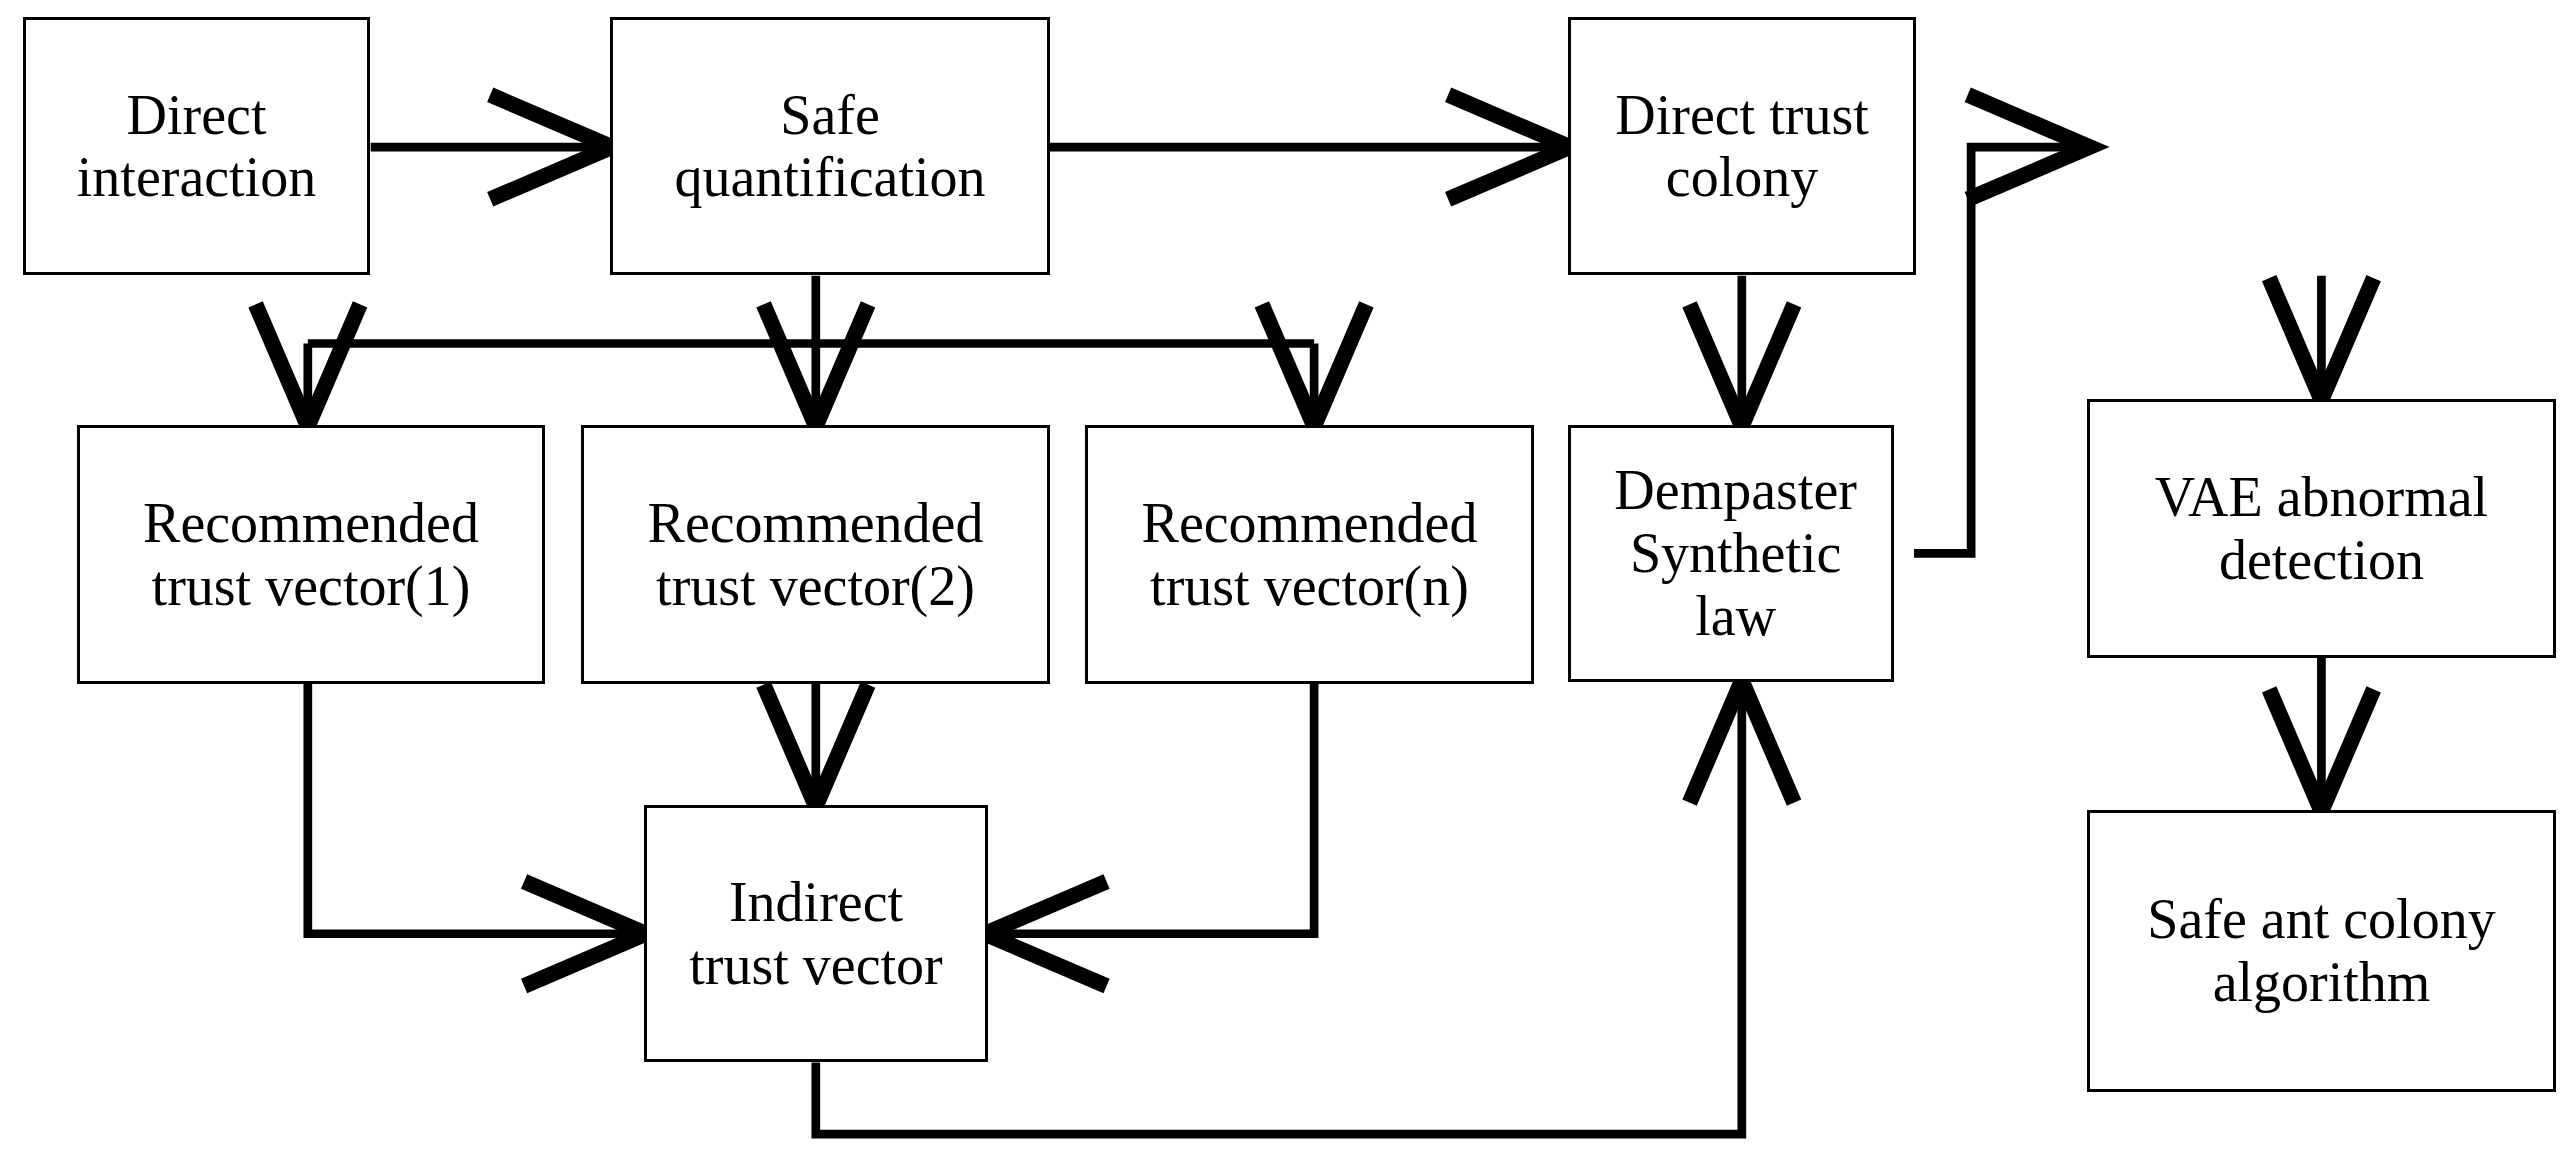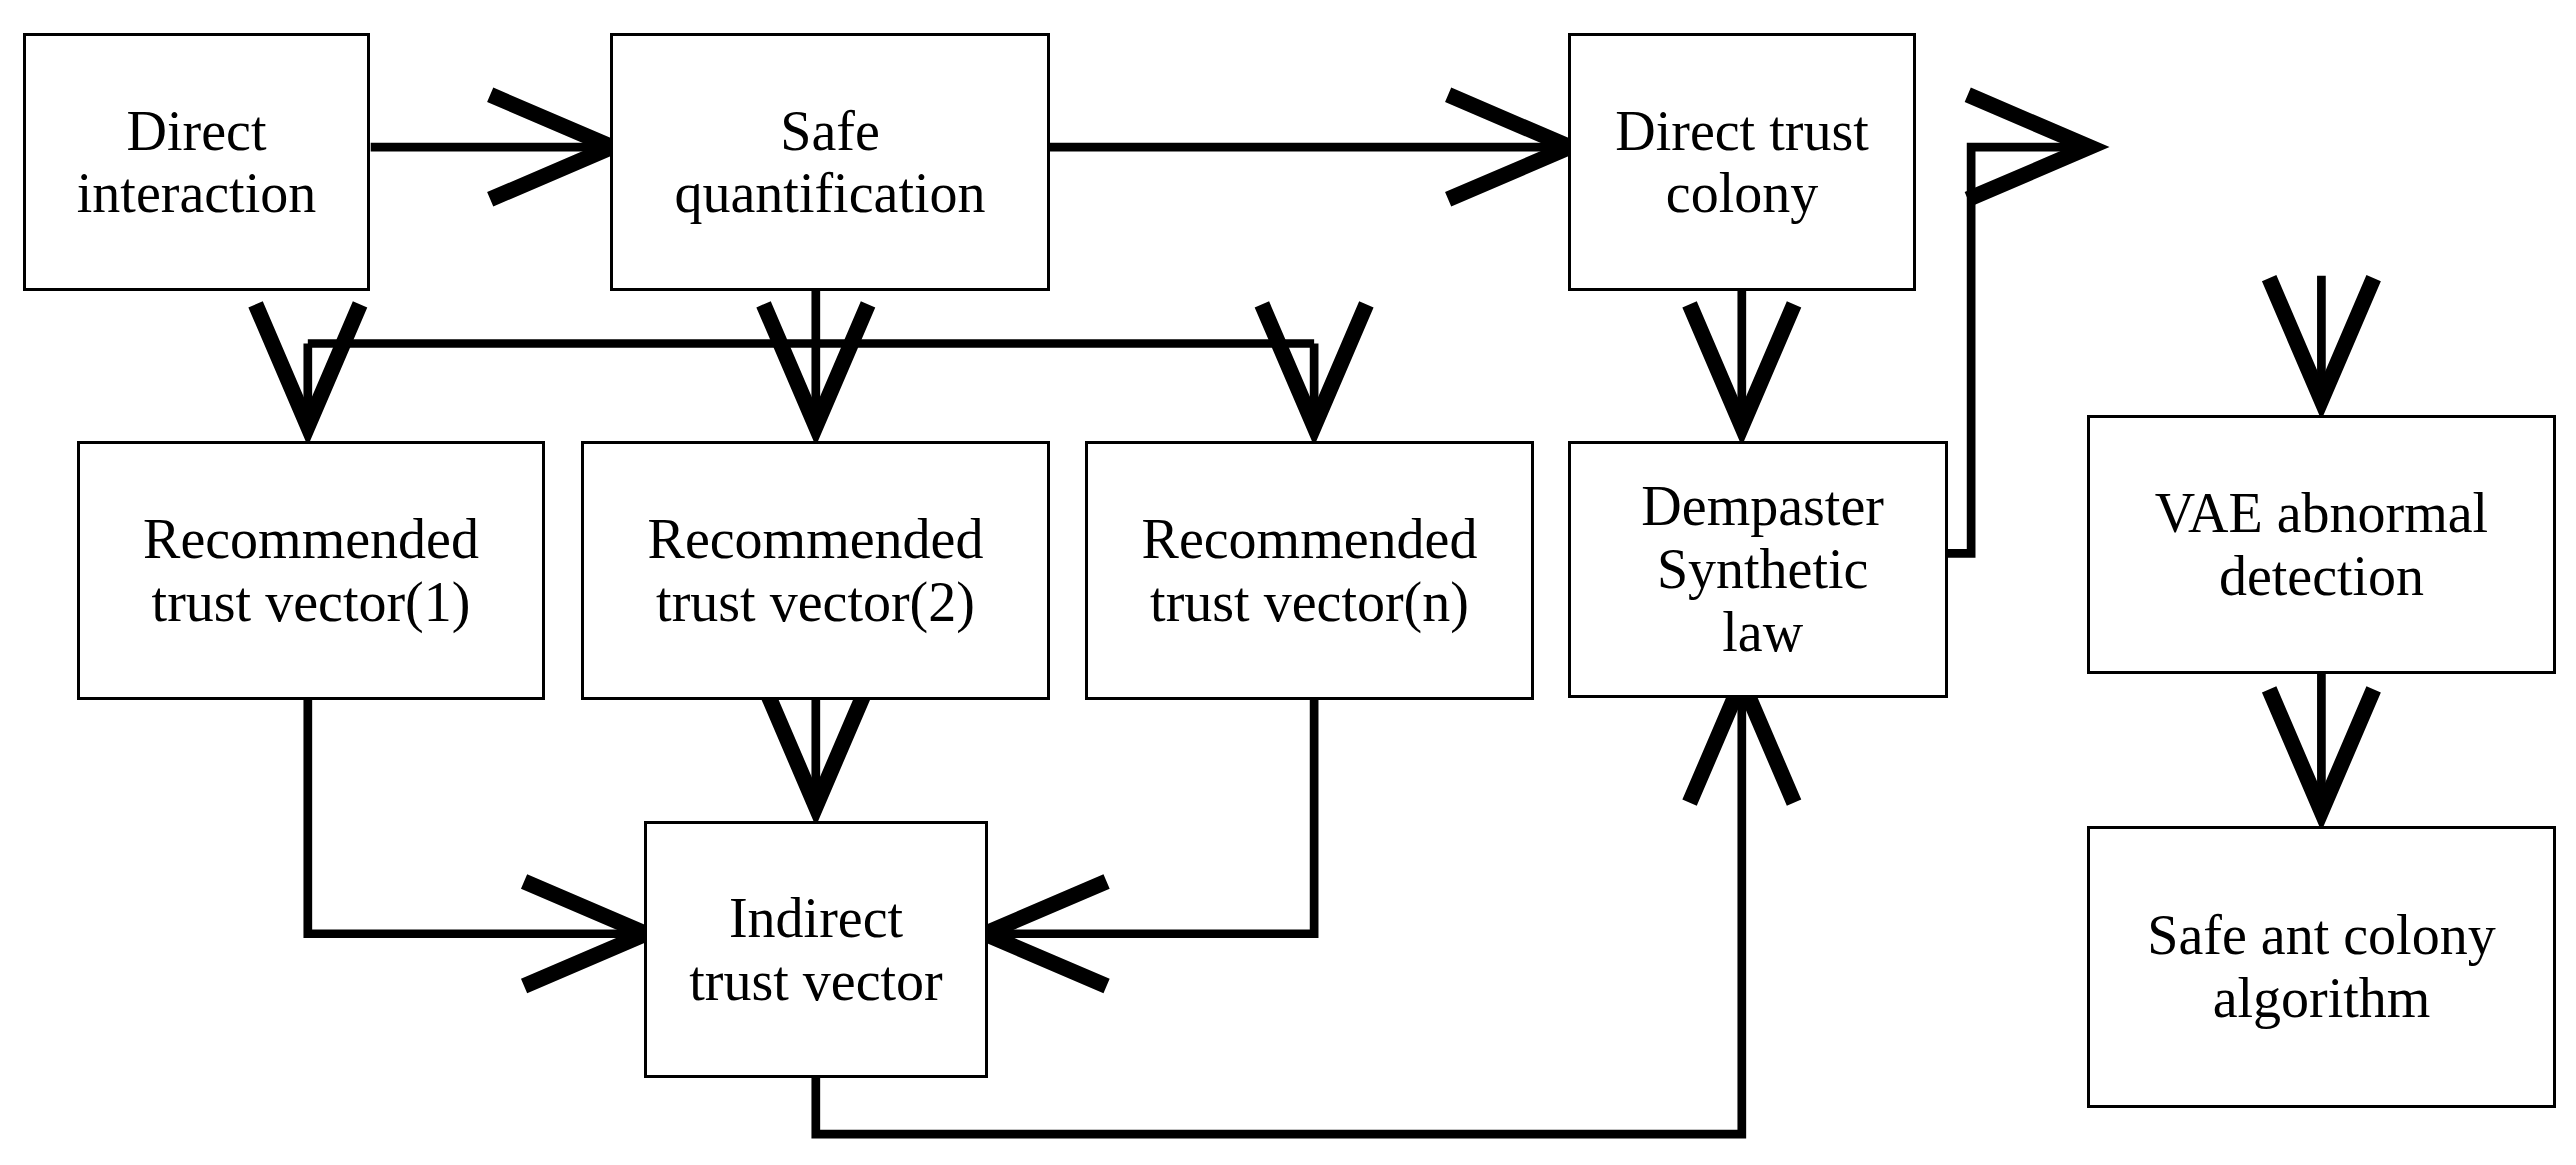--- a/index.html
+++ b/index.html
@@ -31,21 +31,20 @@
     background: #ffffff;
     display: flex;
     align-items: center;
     justify-content: center;
     text-align: center;
     color: #000000;
     font-size: 56px;
     line-height: 1.12;
     padding: 3.9px 9.7px;
     z-index: 2;
-    margin-top: 16px;
   }
   .node-label {
     display: block;
     width: 100%;
     white-space: pre-line;
   }
 </style>
 </head>
 <body>
 
@@ -140,21 +139,21 @@
   <div class="node" style="left:581px;top:425px;width:469px;height:259px;">
     <span class="node-label">Recommended
 trust vector(2)</span>
   </div>
 
   <div class="node" style="left:1085px;top:425px;width:449px;height:259px;">
     <span class="node-label">Recommended
 trust vector(n)</span>
   </div>
 
-  <div class="node" style="left:1568px;top:425px;width:380px;height:257px;padding-left:19px;">
+  <div class="node" style="left:1568px;top:425px;width:326px;height:257px;padding-left:19px;">
     <span class="node-label">Dempaster
 Synthetic
 law</span>
   </div>
 
   <div class="node" style="left:2087px;top:399px;width:469px;height:259px;text-align:center;">
     <span class="node-label">VAE abnormal
 detection</span>
   </div>
 

